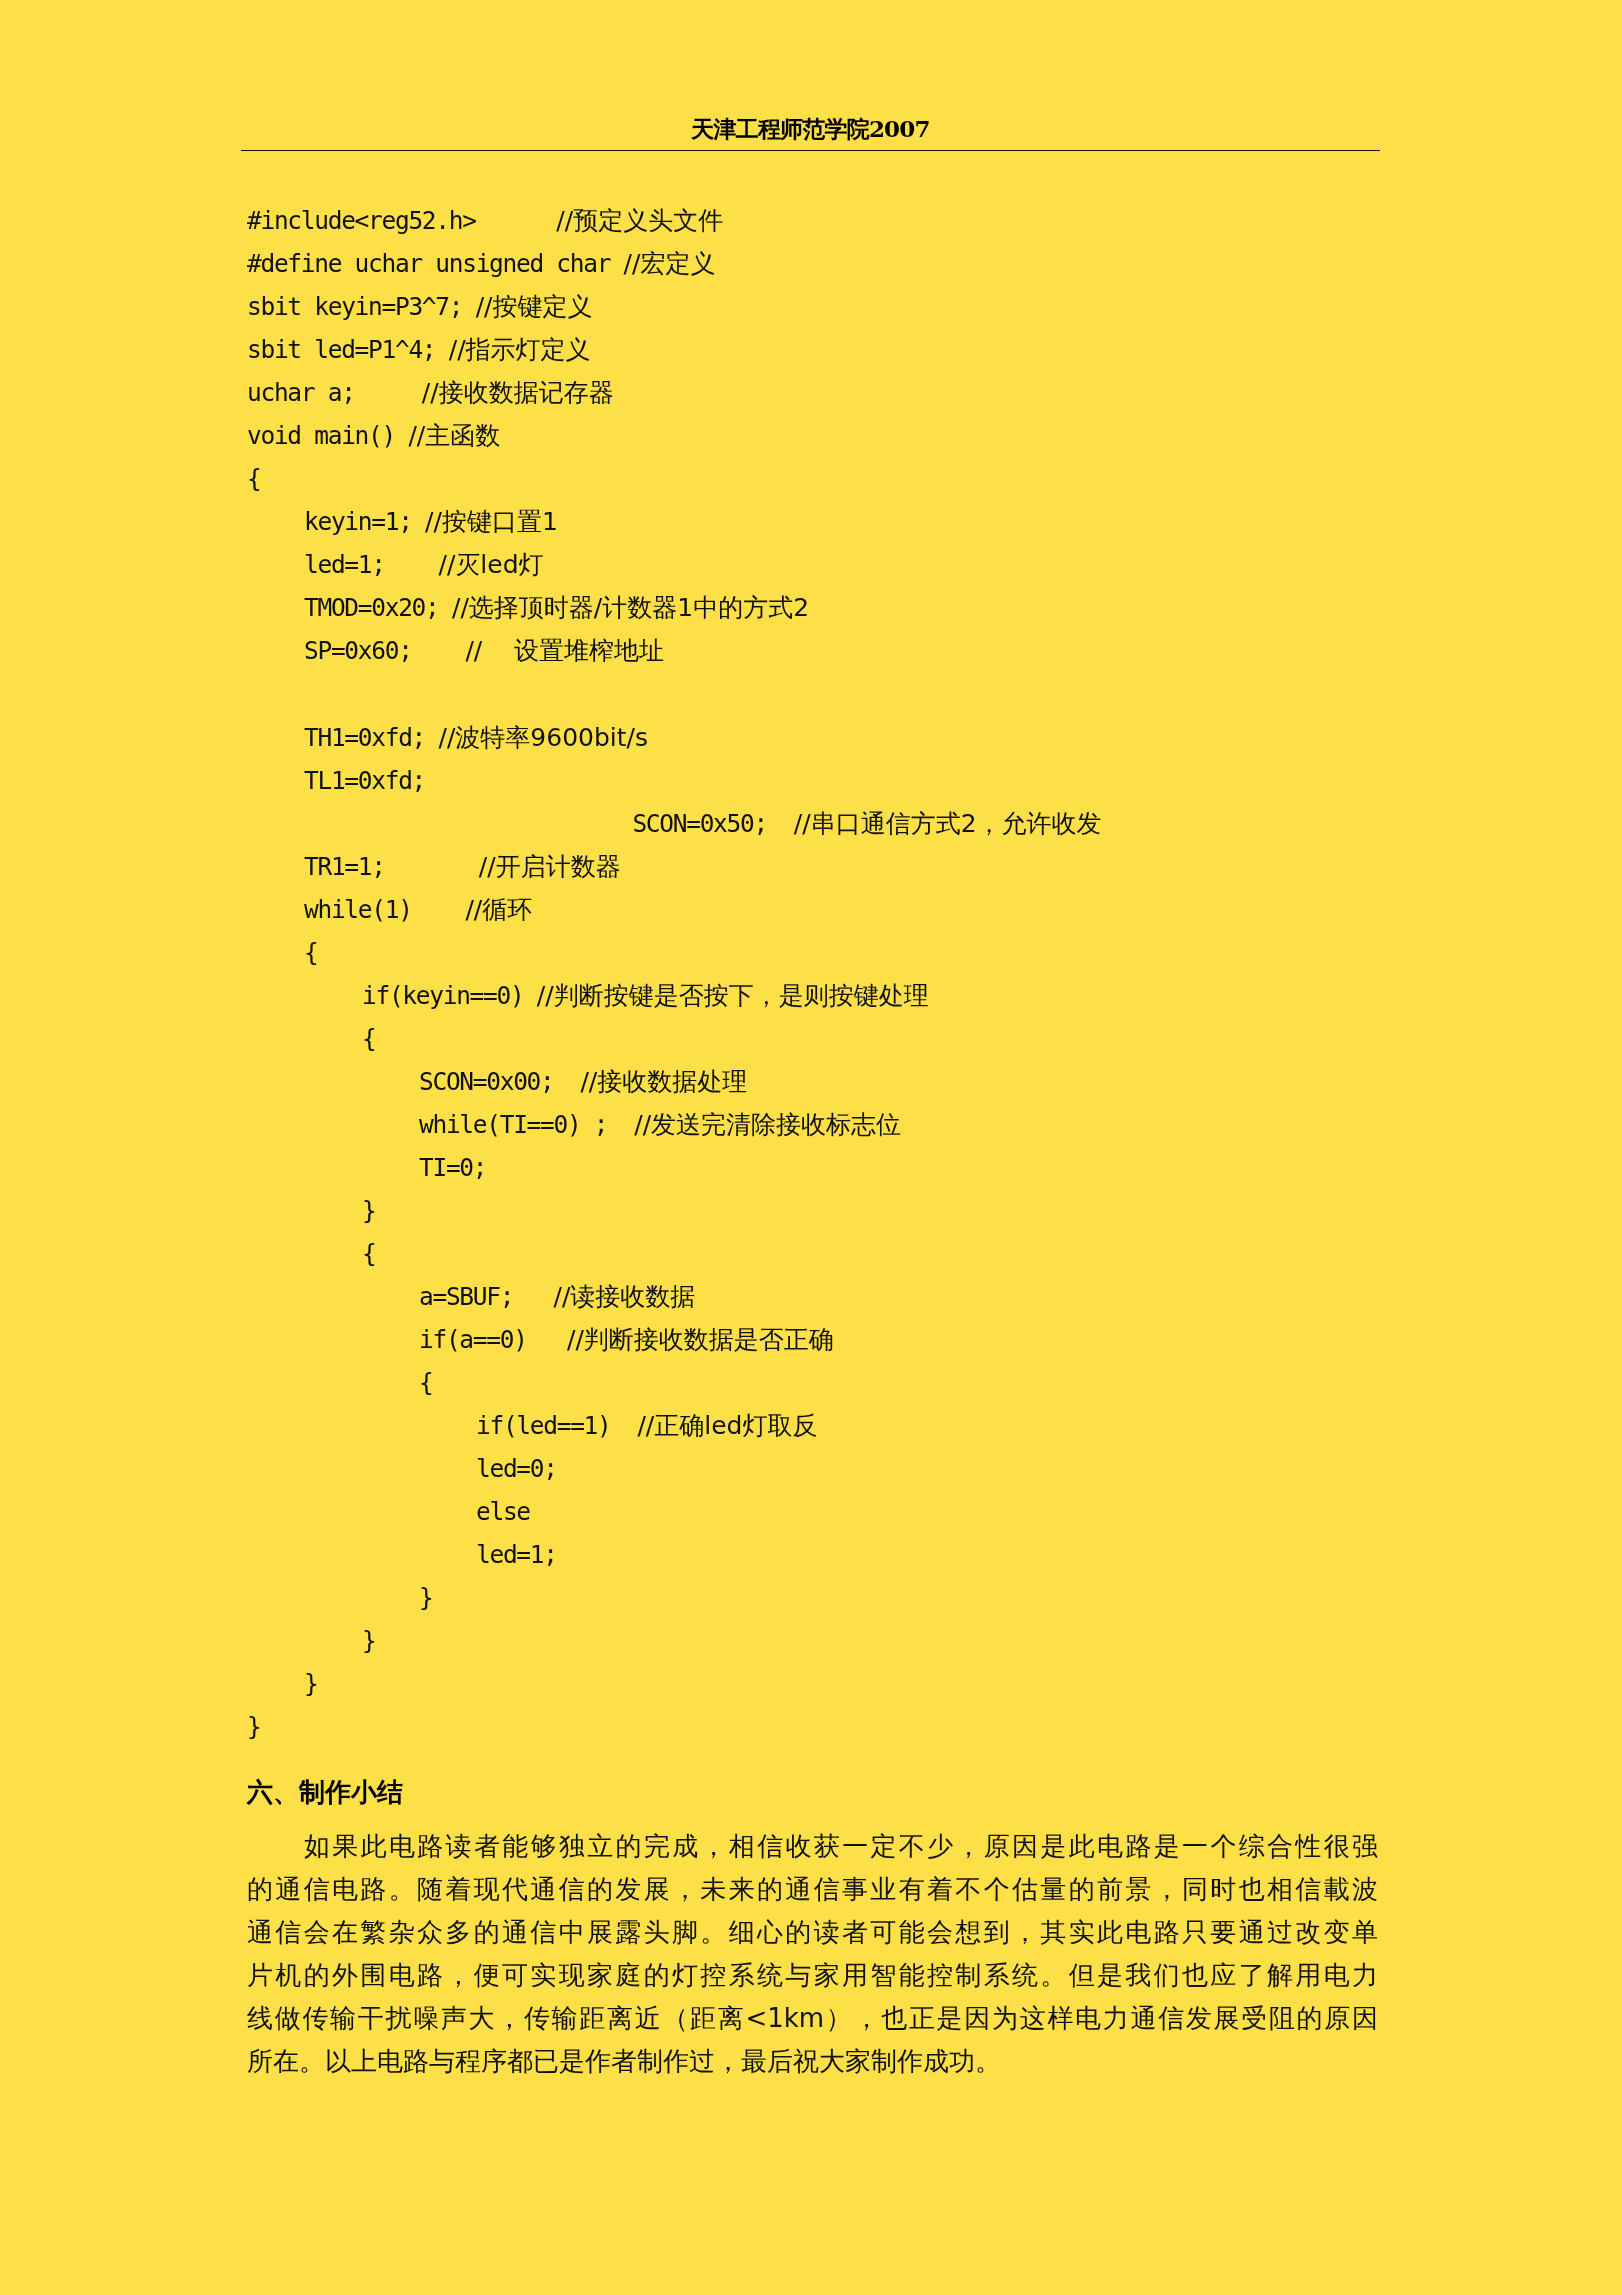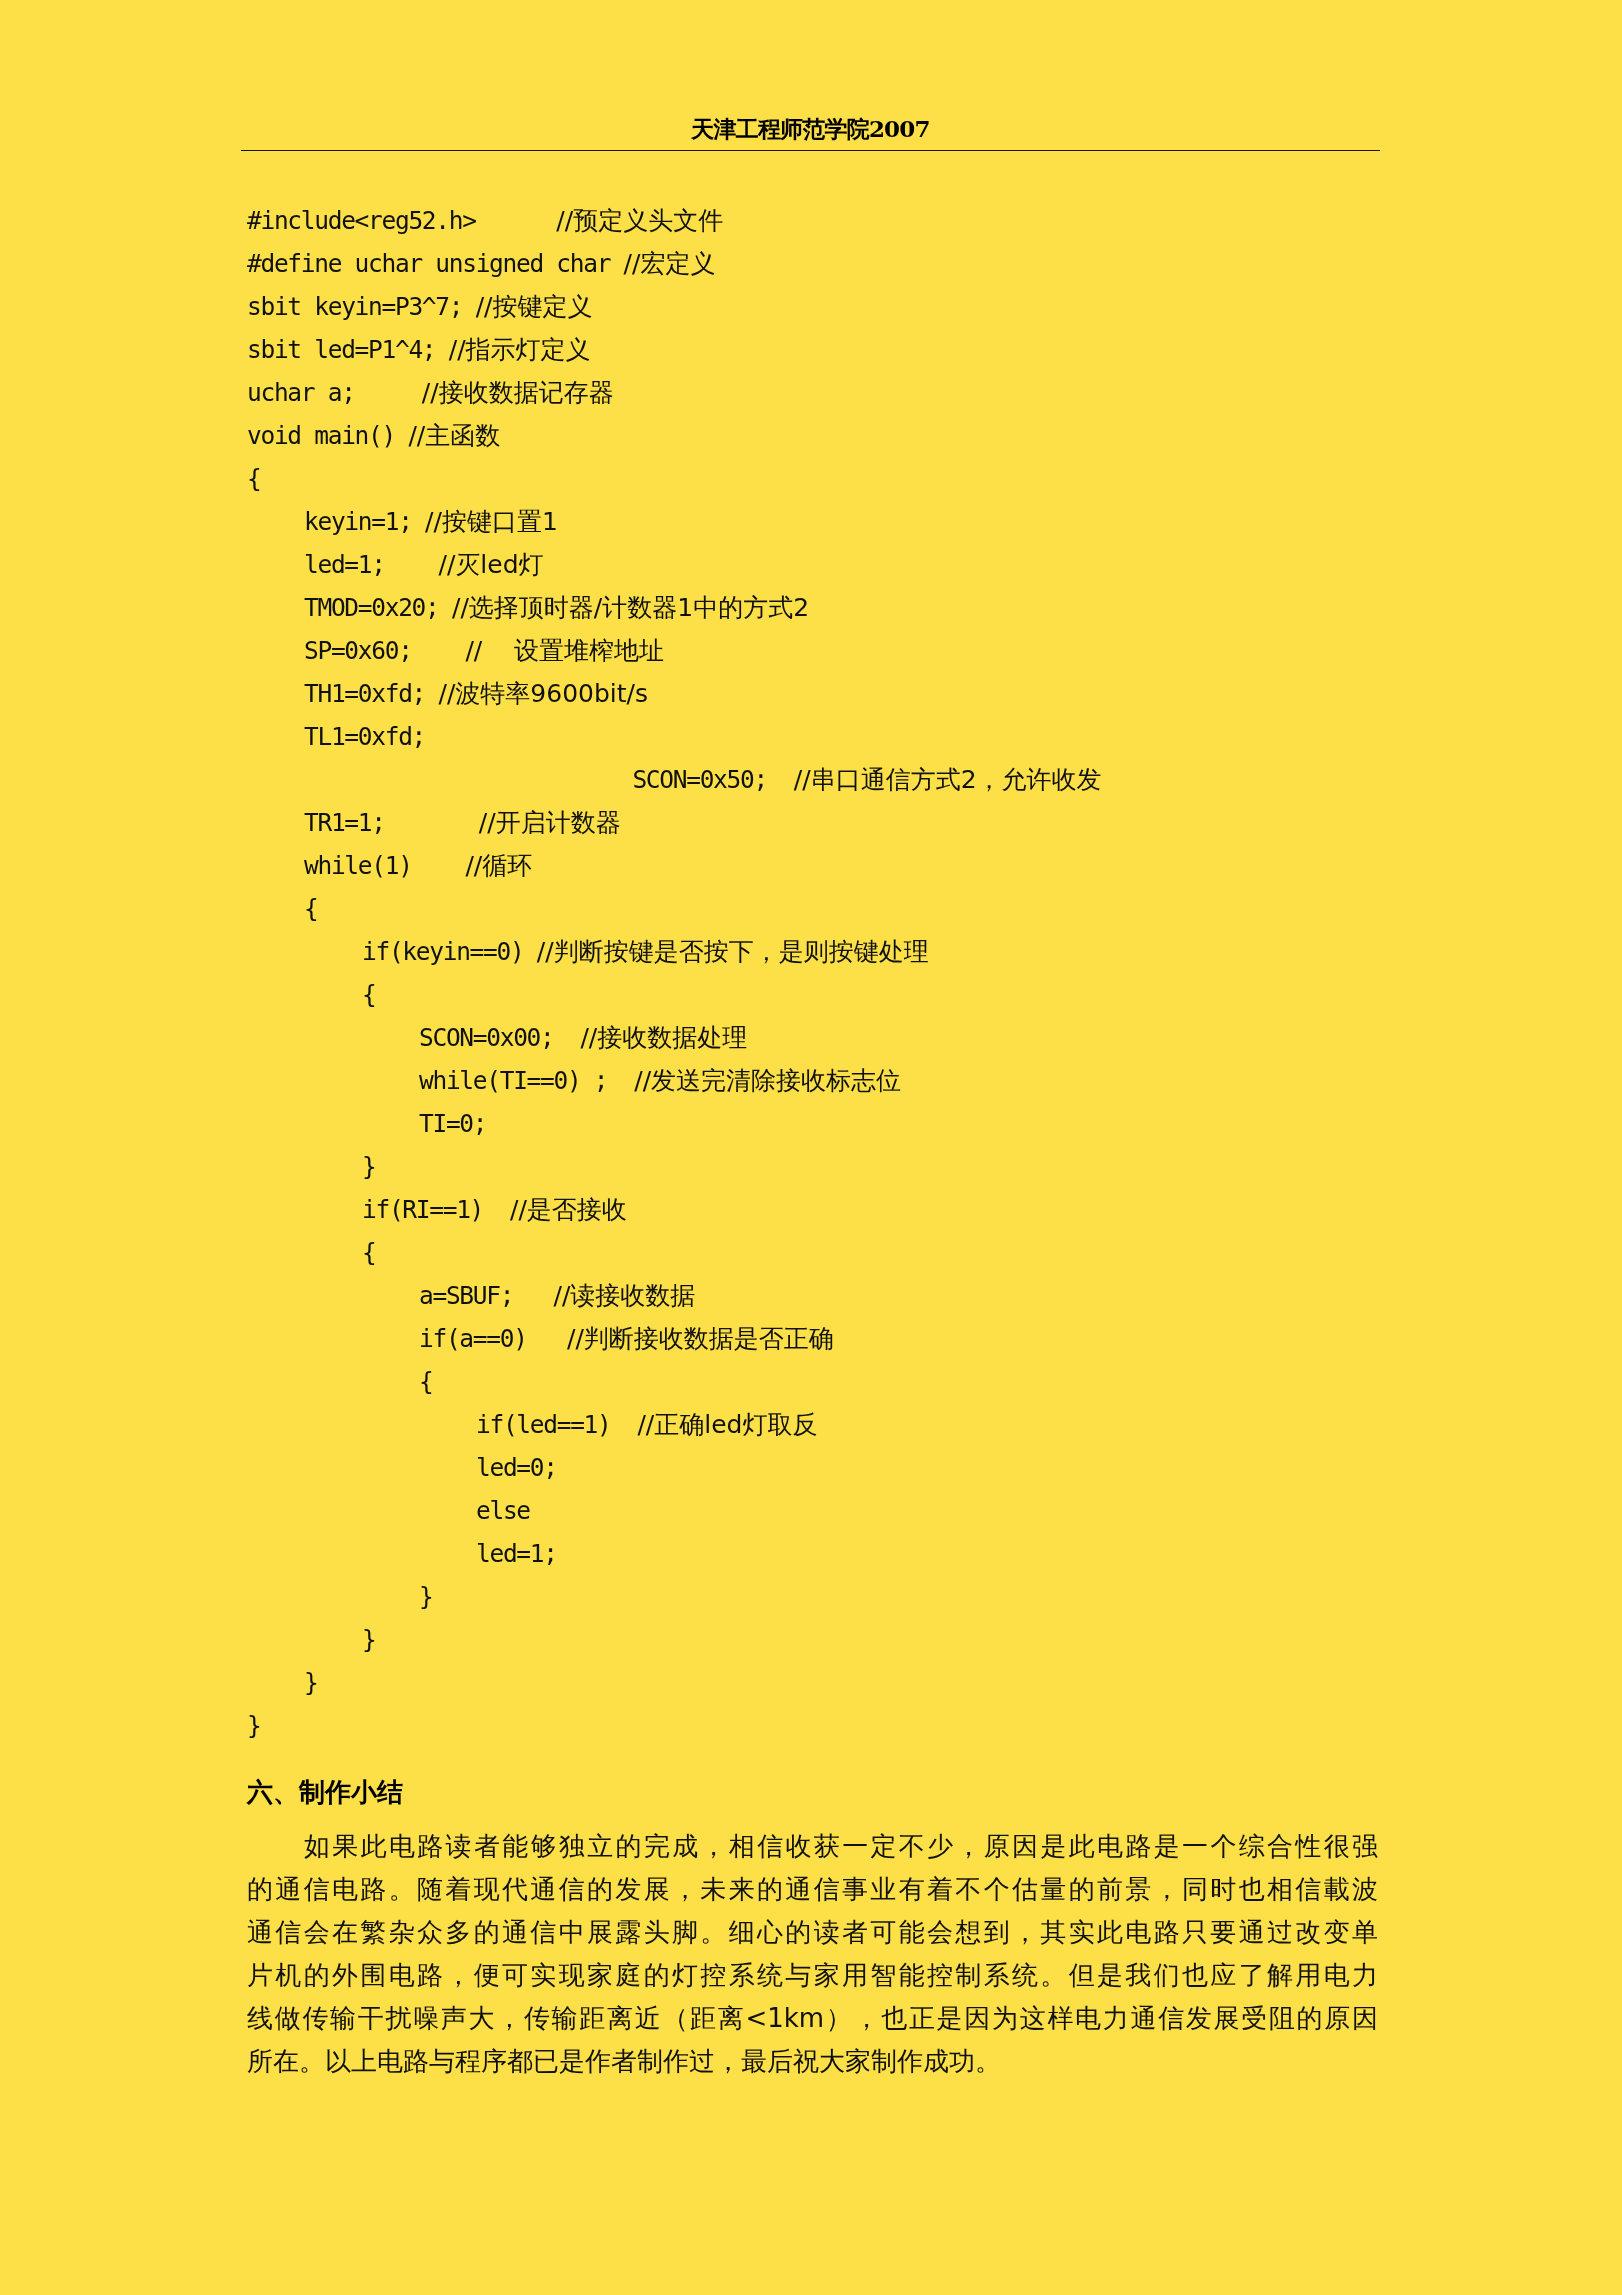--- a/index.html
+++ b/index.html
@@ -46,33 +46,32 @@
       <div class="code-line" style="padding-left: 0px;"><span>#define uchar unsigned char </span><span class="cmt">//宏定义</span></div>
       <div class="code-line" style="padding-left: 0px;"><span>sbit keyin=P3^7; </span><span class="cmt">//按键定义</span></div>
       <div class="code-line" style="padding-left: 0px;"><span>sbit led=P1^4; </span><span class="cmt">//指示灯定义</span></div>
       <div class="code-line" style="padding-left: 0px;"><span>uchar a;     </span><span class="cmt">//接收数据记存器</span></div>
       <div class="code-line" style="padding-left: 0px;"><span>void main() </span><span class="cmt">//主函数</span></div>
       <div class="code-line" style="padding-left: 0px;"><span>{</span><span class="cmt"></span></div>
       <div class="code-line" style="padding-left: 57px;"><span>keyin=1; </span><span class="cmt">//按键口置1</span></div>
       <div class="code-line" style="padding-left: 57px;"><span>led=1;    </span><span class="cmt">//灭led灯</span></div>
       <div class="code-line" style="padding-left: 57px;"><span>TMOD=0x20; </span><span class="cmt">//选择顶时器/计数器1中的方式2</span></div>
       <div class="code-line" style="padding-left: 57px;"><span>SP=0x60;    </span><span class="cmt">//    设置堆榨地址</span></div>
-      <div class="code-line" style="padding-left: 57px;"><span>TH1=0xfd; </span><span class="cmt">//波特率9600bit/s</span></div>
+      <div class="code-line" style="padding-left: 57px; margin-top: 44px;"><span>TH1=0xfd; </span><span class="cmt">//波特率9600bit/s</span></div>
       <div class="code-line" style="padding-left: 57px;"><span>TL1=0xfd;</span><span class="cmt"></span></div>
       <div class="code-line" style="padding-left: 57px; text-align: center;"><span>SCON=0x50;  </span><span class="cmt">//串口通信方式2，允许收发</span></div>
       <div class="code-line" style="padding-left: 57px;"><span>TR1=1;       </span><span class="cmt">//开启计数器</span></div>
       <div class="code-line" style="padding-left: 57px;"><span>while(1)    </span><span class="cmt">//循环</span></div>
       <div class="code-line" style="padding-left: 57px;"><span>{</span><span class="cmt"></span></div>
       <div class="code-line" style="padding-left: 115px;"><span>if(keyin==0) </span><span class="cmt">//判断按键是否按下，是则按键处理</span></div>
       <div class="code-line" style="padding-left: 115px;"><span>{</span><span class="cmt"></span></div>
       <div class="code-line" style="padding-left: 172px;"><span>SCON=0x00;  </span><span class="cmt">//接收数据处理</span></div>
       <div class="code-line" style="padding-left: 172px;"><span>while(TI==0) ;  </span><span class="cmt">//发送完清除接收标志位</span></div>
       <div class="code-line" style="padding-left: 172px;"><span>TI=0;</span><span class="cmt"></span></div>
       <div class="code-line" style="padding-left: 115px;"><span>}</span><span class="cmt"></span></div>
-      <div class="code-line" style="padding-left: 115px;"><span>if(RI==1)  </span><span class="cmt">//是否接收</span></div>
       <div class="code-line" style="padding-left: 115px;"><span>{</span><span class="cmt"></span></div>
       <div class="code-line" style="padding-left: 172px;"><span>a=SBUF;   </span><span class="cmt">//读接收数据</span></div>
       <div class="code-line" style="padding-left: 172px;"><span>if(a==0)   </span><span class="cmt">//判断接收数据是否正确</span></div>
       <div class="code-line" style="padding-left: 172px;"><span>{</span><span class="cmt"></span></div>
       <div class="code-line" style="padding-left: 229px;"><span>if(led==1)  </span><span class="cmt">//正确led灯取反</span></div>
       <div class="code-line" style="padding-left: 229px;"><span>led=0;</span><span class="cmt"></span></div>
       <div class="code-line" style="padding-left: 229px;"><span>else</span><span class="cmt"></span></div>
       <div class="code-line" style="padding-left: 229px;"><span>led=1;</span><span class="cmt"></span></div>
       <div class="code-line" style="padding-left: 172px;"><span>}</span><span class="cmt"></span></div>
       <div class="code-line" style="padding-left: 115px;"><span>}</span><span class="cmt"></span></div>

